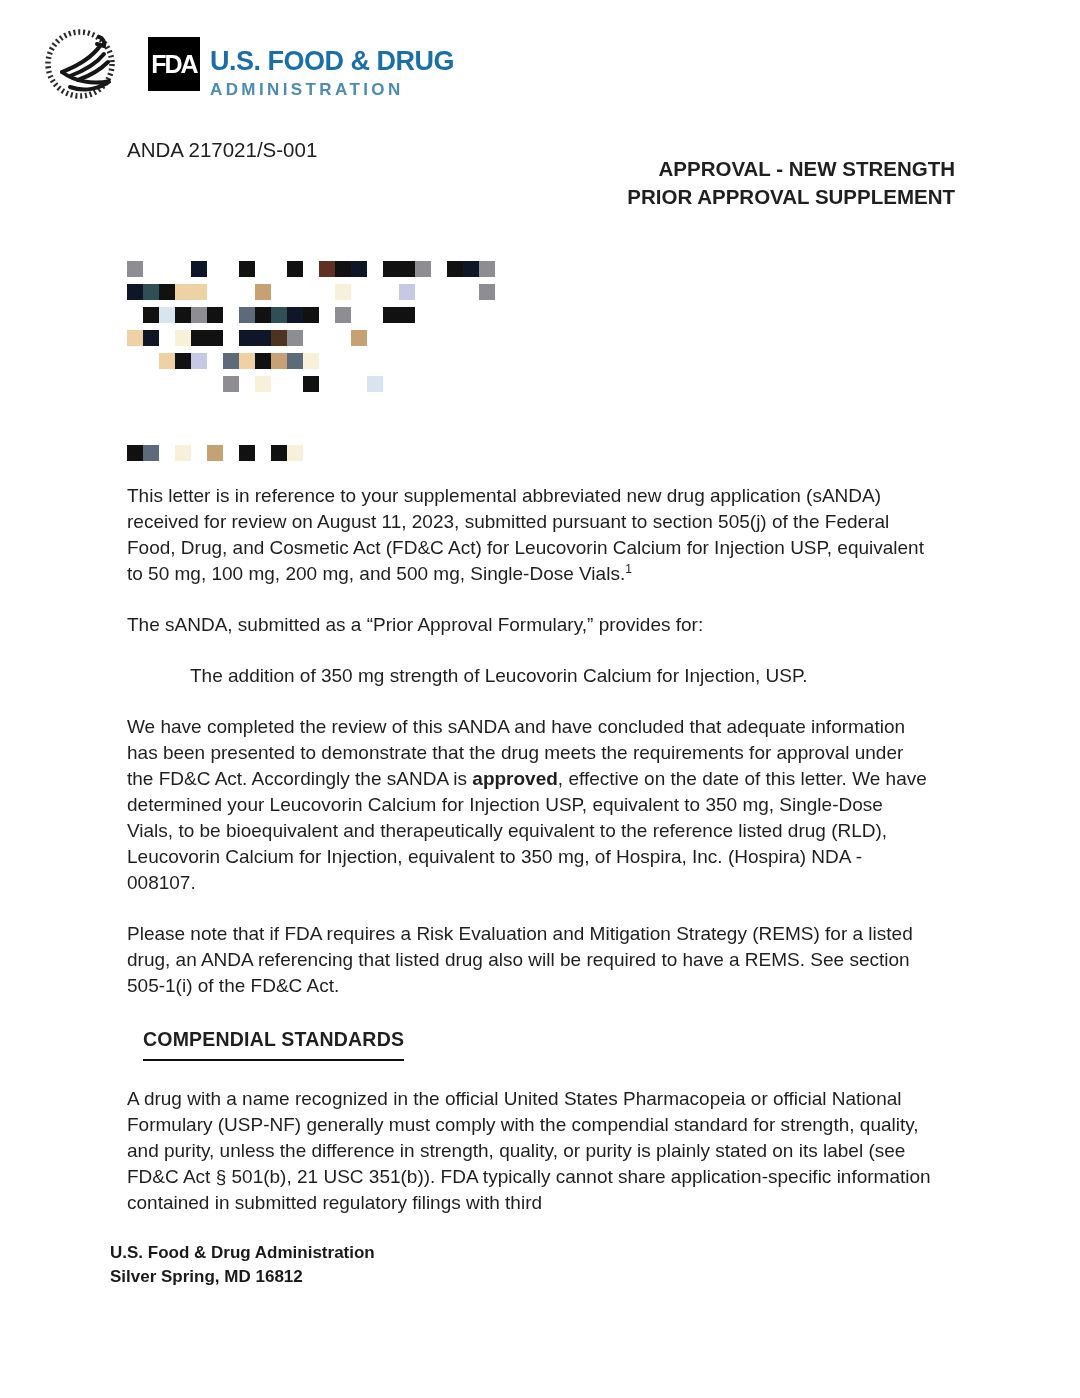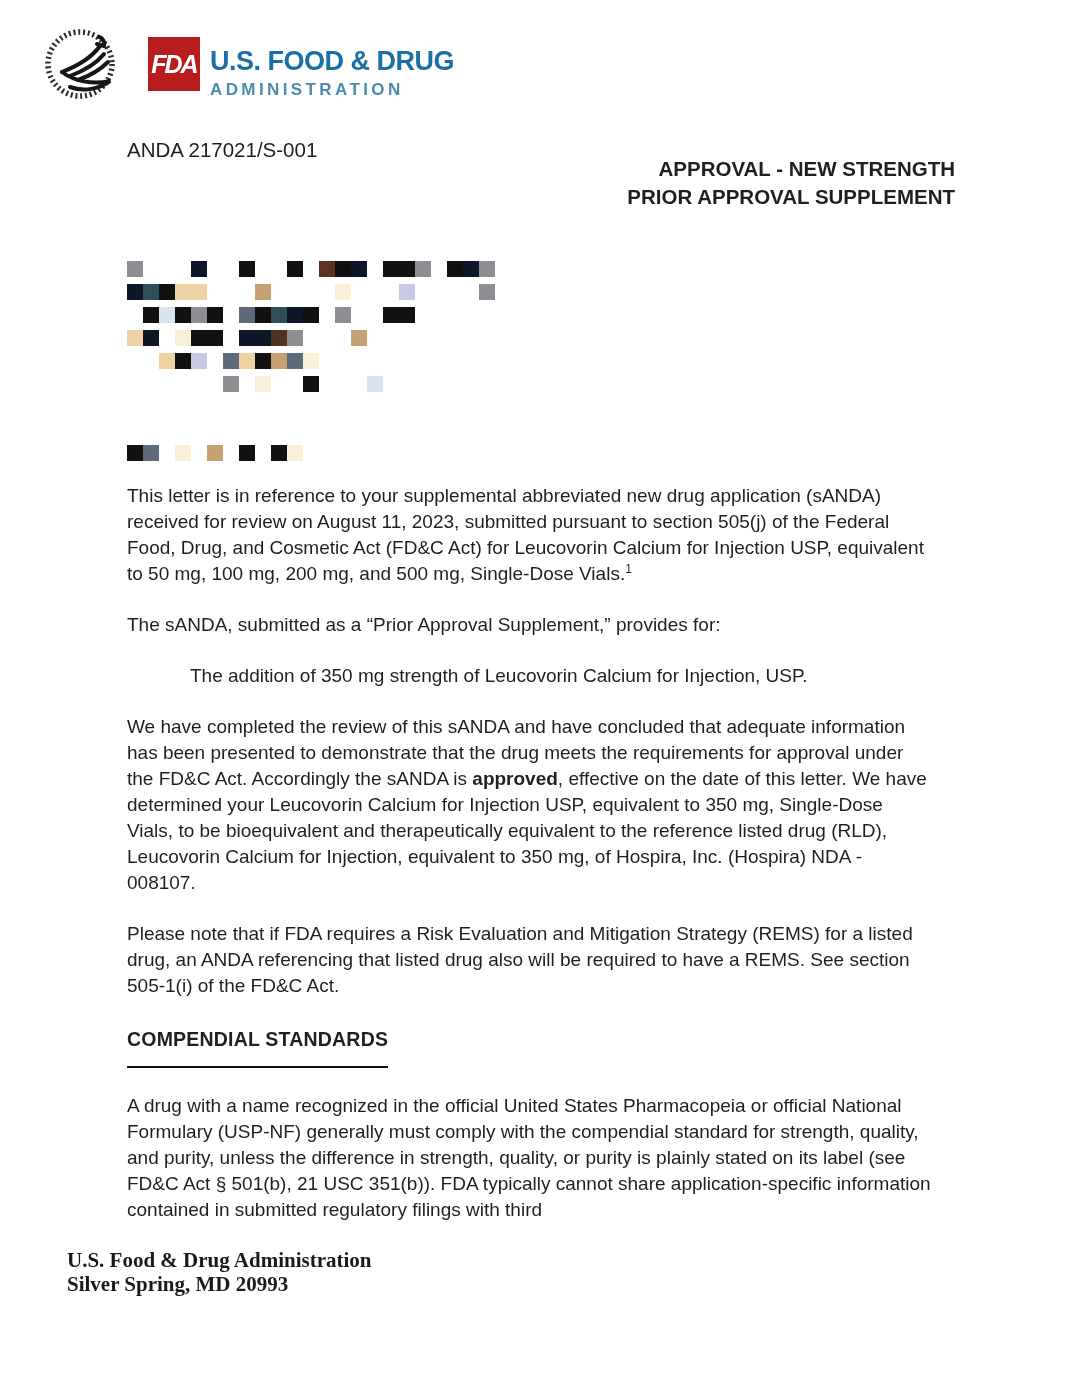--- a/index.html
+++ b/index.html
@@ -30,51 +30,51 @@
   
   .mosaic{margin:50px 0 0 127px;}
   .rrow{display:flex;height:16px;margin-bottom:7px;}
   .rcell{width:16px;height:16px;flex:0 0 auto;}
   
   .body{margin:22px 0 0 127px;max-width:806px;font-size:19px;line-height:26px;}
   .body p{margin:0 0 25px 0;}
   .p-indent{text-indent:63px;}
   .section-heading{
     display:inline-block;font-weight:bold;font-size:19.5px;
-    border-bottom:2.5px solid #111;padding-bottom:14px;margin:2px 0 25px 0;
+    border-bottom:2.5px solid #111;padding-bottom:7px;margin:2px 0 25px 16px;
     letter-spacing:0.2px;
   }
   sup{font-size:12px;line-height:0;}
   b{font-weight:bold;}
   
   .footer{
-    margin:16px 0 0 67px;
-    font-family:Liberation Serif, serif;
-    font-weight:bold;font-size:21px;line-height:24px;color:#1a1a1a;
+    margin:16px 0 0 110px;
+    font-family:Liberation Sans, sans-serif;
+    font-weight:bold;font-size:17px;line-height:24px;color:#1a1a1a;
   }
   .footer a{text-decoration:none;font-weight:bold;}
 </style>
 </head>
 <body>
 
 <div class="page">
 
   <div class="letterhead">
     <svg class="seal" viewBox="0 0 84 84" aria-hidden="true">
       <circle cx="38" cy="40" r="32" fill="none" stroke="#2b2b2b" stroke-width="5.5" stroke-dasharray="2 2.8"></circle>
       <circle cx="38" cy="40" r="32" fill="#ffffff" opacity="0"></circle>
       <g fill="none" stroke="#161616" stroke-width="4" stroke-linecap="round">
         <path d="M57 13 c4 1 6 5 5 9 l-7 -2"></path>
         <path d="M58 22 C50 33 38 41 20 48"></path>
         <path d="M62 30 C54 40 44 46 28 52"></path>
         <path d="M66 38 C58 46 50 51 36 56"></path>
         <path d="M20 48 C32 57 50 61 68 57 C58 65 42 68 28 63"></path>
       </g>
     </svg>
-    <div class="fda-box" style="background: #b91c1c; font-style: italic;">
+    <div class="fda-box" style="background: #000000;">
       <span>FDA</span>
     </div>
     <div class="wordmark">
       <div class="wordmark-main" style="color: rgb(26, 111, 167);">U.S. FOOD &amp; DRUG</div>
       <div class="wordmark-sub" style="color: rgb(75, 140, 176);">ADMINISTRATION</div>
     </div>
   </div>
 
   <div class="header-row">
     <div class="app-number">ANDA 217021/S-001</div>
@@ -345,31 +345,31 @@
         <span class="rcell"></span>
         <span class="rcell"></span>
         <span class="rcell"></span>
       </div>
     </div>
 
   <div class="body">
     <p><span>This letter is in reference to your supplemental abbreviated new drug application (sANDA) received for review on August 11, 2023, submitted pursuant to section 505(j) of the Federal Food, Drug, and Cosmetic Act (FD&amp;C Act) for Leucovorin Calcium for Injection USP, equivalent to 50 mg, 100 mg, 200 mg, and 500 mg, Single-Dose Vials.</span><sup>1</sup></p>
 
 
-    <p>The sANDA, submitted as a “Prior Approval Supplement,” provides for:</p>
+    <p>The sANDA, submitted as a “Prior Approval Formulary,” provides for:</p>
 
     <p class="p-indent">The addition of 350 mg strength of Leucovorin Calcium for Injection, USP.</p>
 
     <p><span>We have completed the review of this sANDA and have concluded that adequate information has been presented to demonstrate that the drug meets the requirements for approval under the FD&amp;C Act. Accordingly the sANDA is </span><b>approved</b><span>, effective on the date of this letter. We have determined your Leucovorin Calcium for Injection USP, equivalent to 350 mg, Single-Dose Vials, to be bioequivalent and therapeutically equivalent to the reference listed drug (RLD), Leucovorin Calcium for Injection, equivalent to 350 mg, of Hospira, Inc. (Hospira) NDA - 008107.</span></p>
 
     <p>Please note that if FDA requires a Risk Evaluation and Mitigation Strategy (REMS) for a listed drug, an ANDA referencing that listed drug also will be required to have a REMS. See section 505-1(i) of the FD&amp;C Act.</p>
 
     <div class="section-heading">COMPENDIAL STANDARDS</div>
 
     <p>A drug with a name recognized in the official United States Pharmacopeia or official National Formulary (USP-NF) generally must comply with the compendial standard for strength, quality, and purity, unless the difference in strength, quality, or purity is plainly stated on its label (see FD&amp;C Act § 501(b), 21 USC 351(b)). FDA typically cannot share application-specific information contained in submitted regulatory filings with third</p>
   </div>
 
   <div class="footer">
     <div>U.S. Food &amp; Drug Administration</div>
-    <div>Silver Spring, MD 20993</div>
+    <div>Silver Spring, MD 16812</div>
   </div>
 
 </div>
 
 </body></html>

